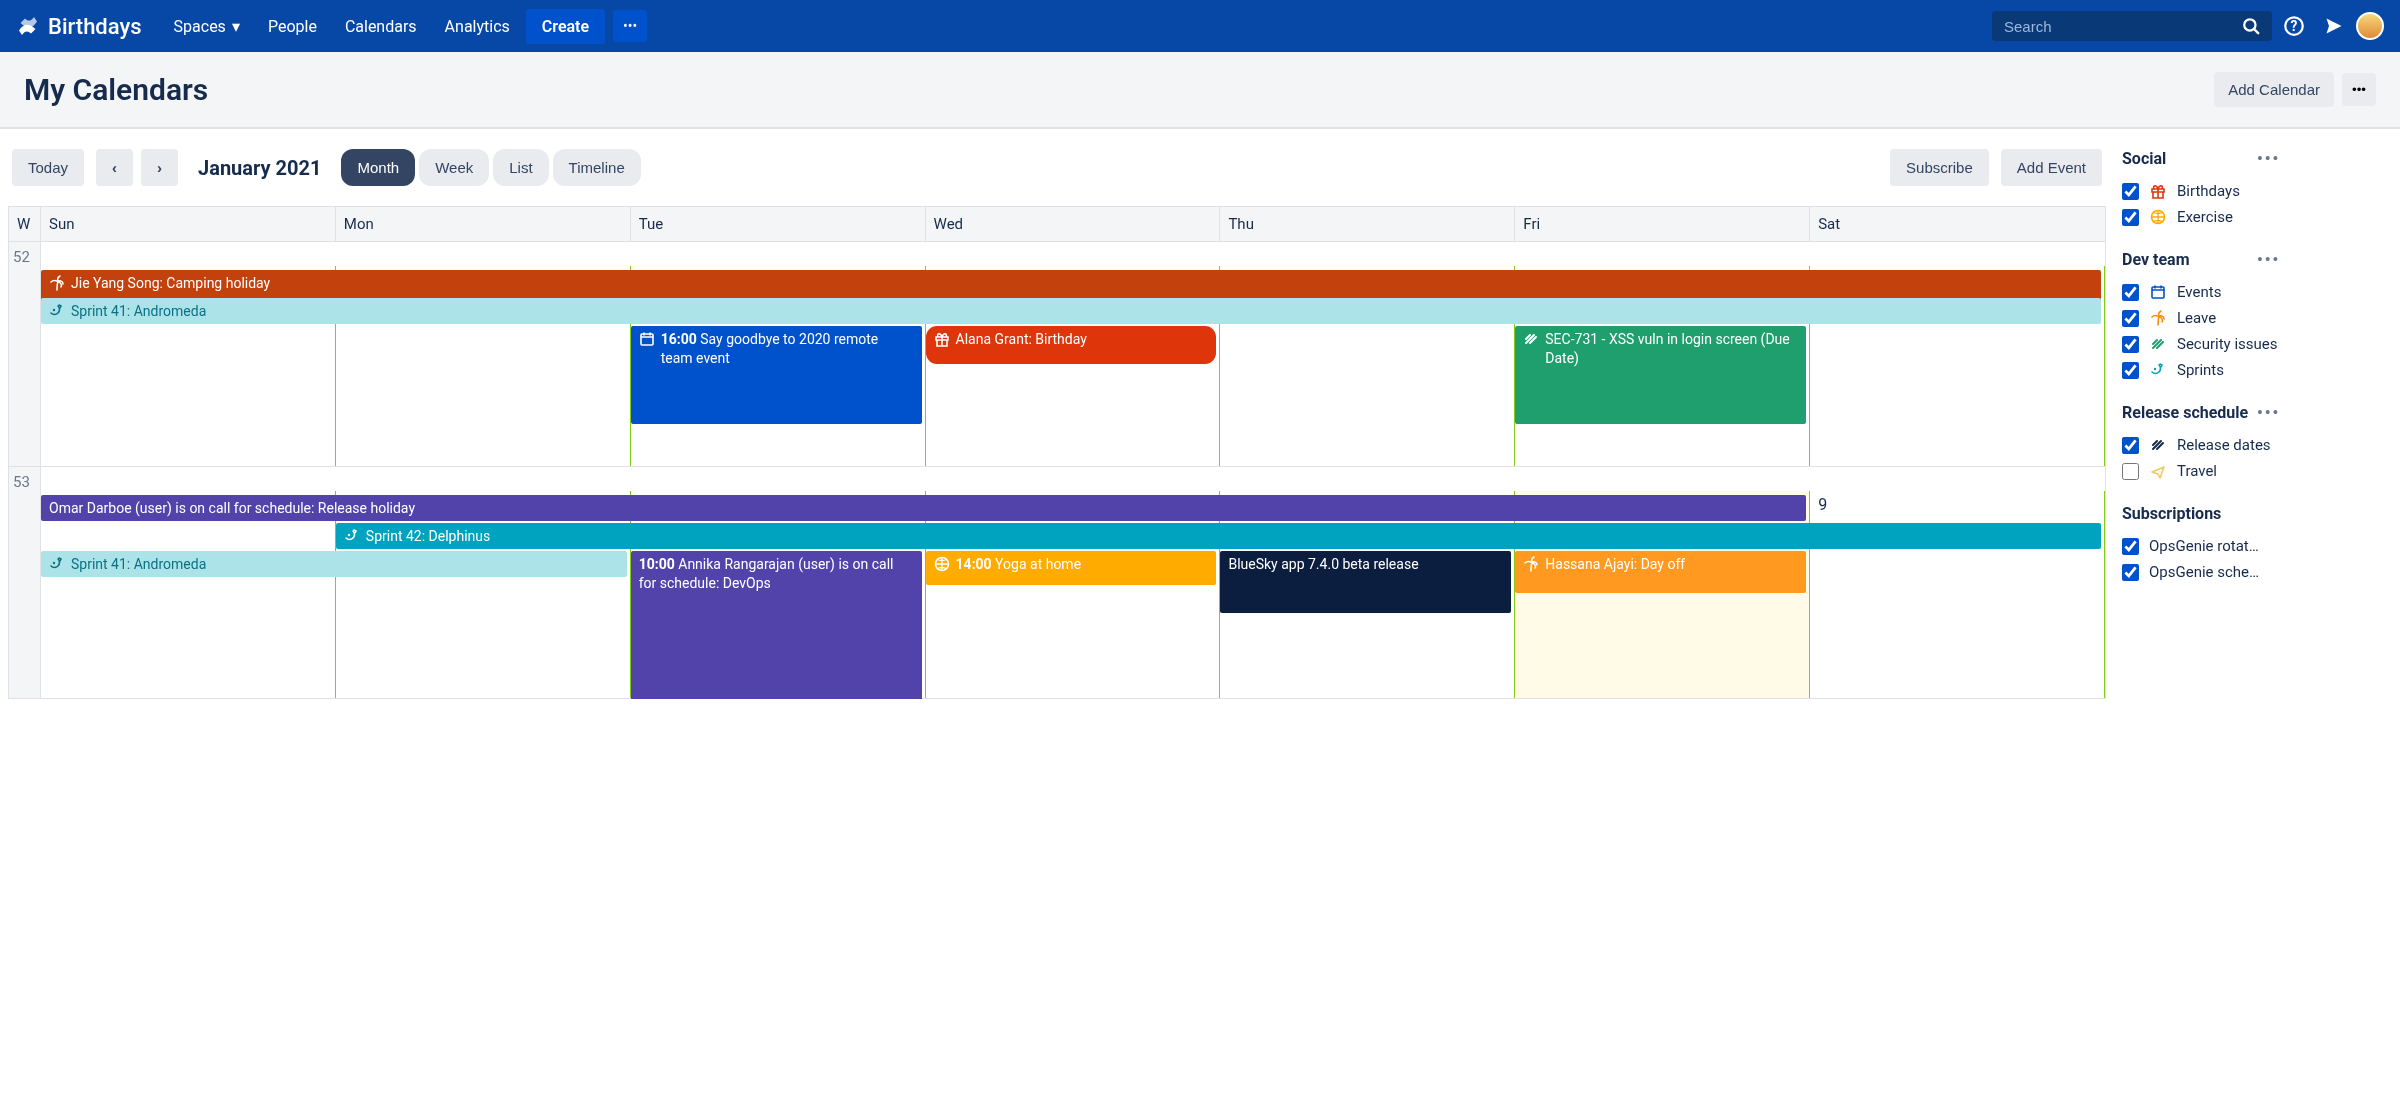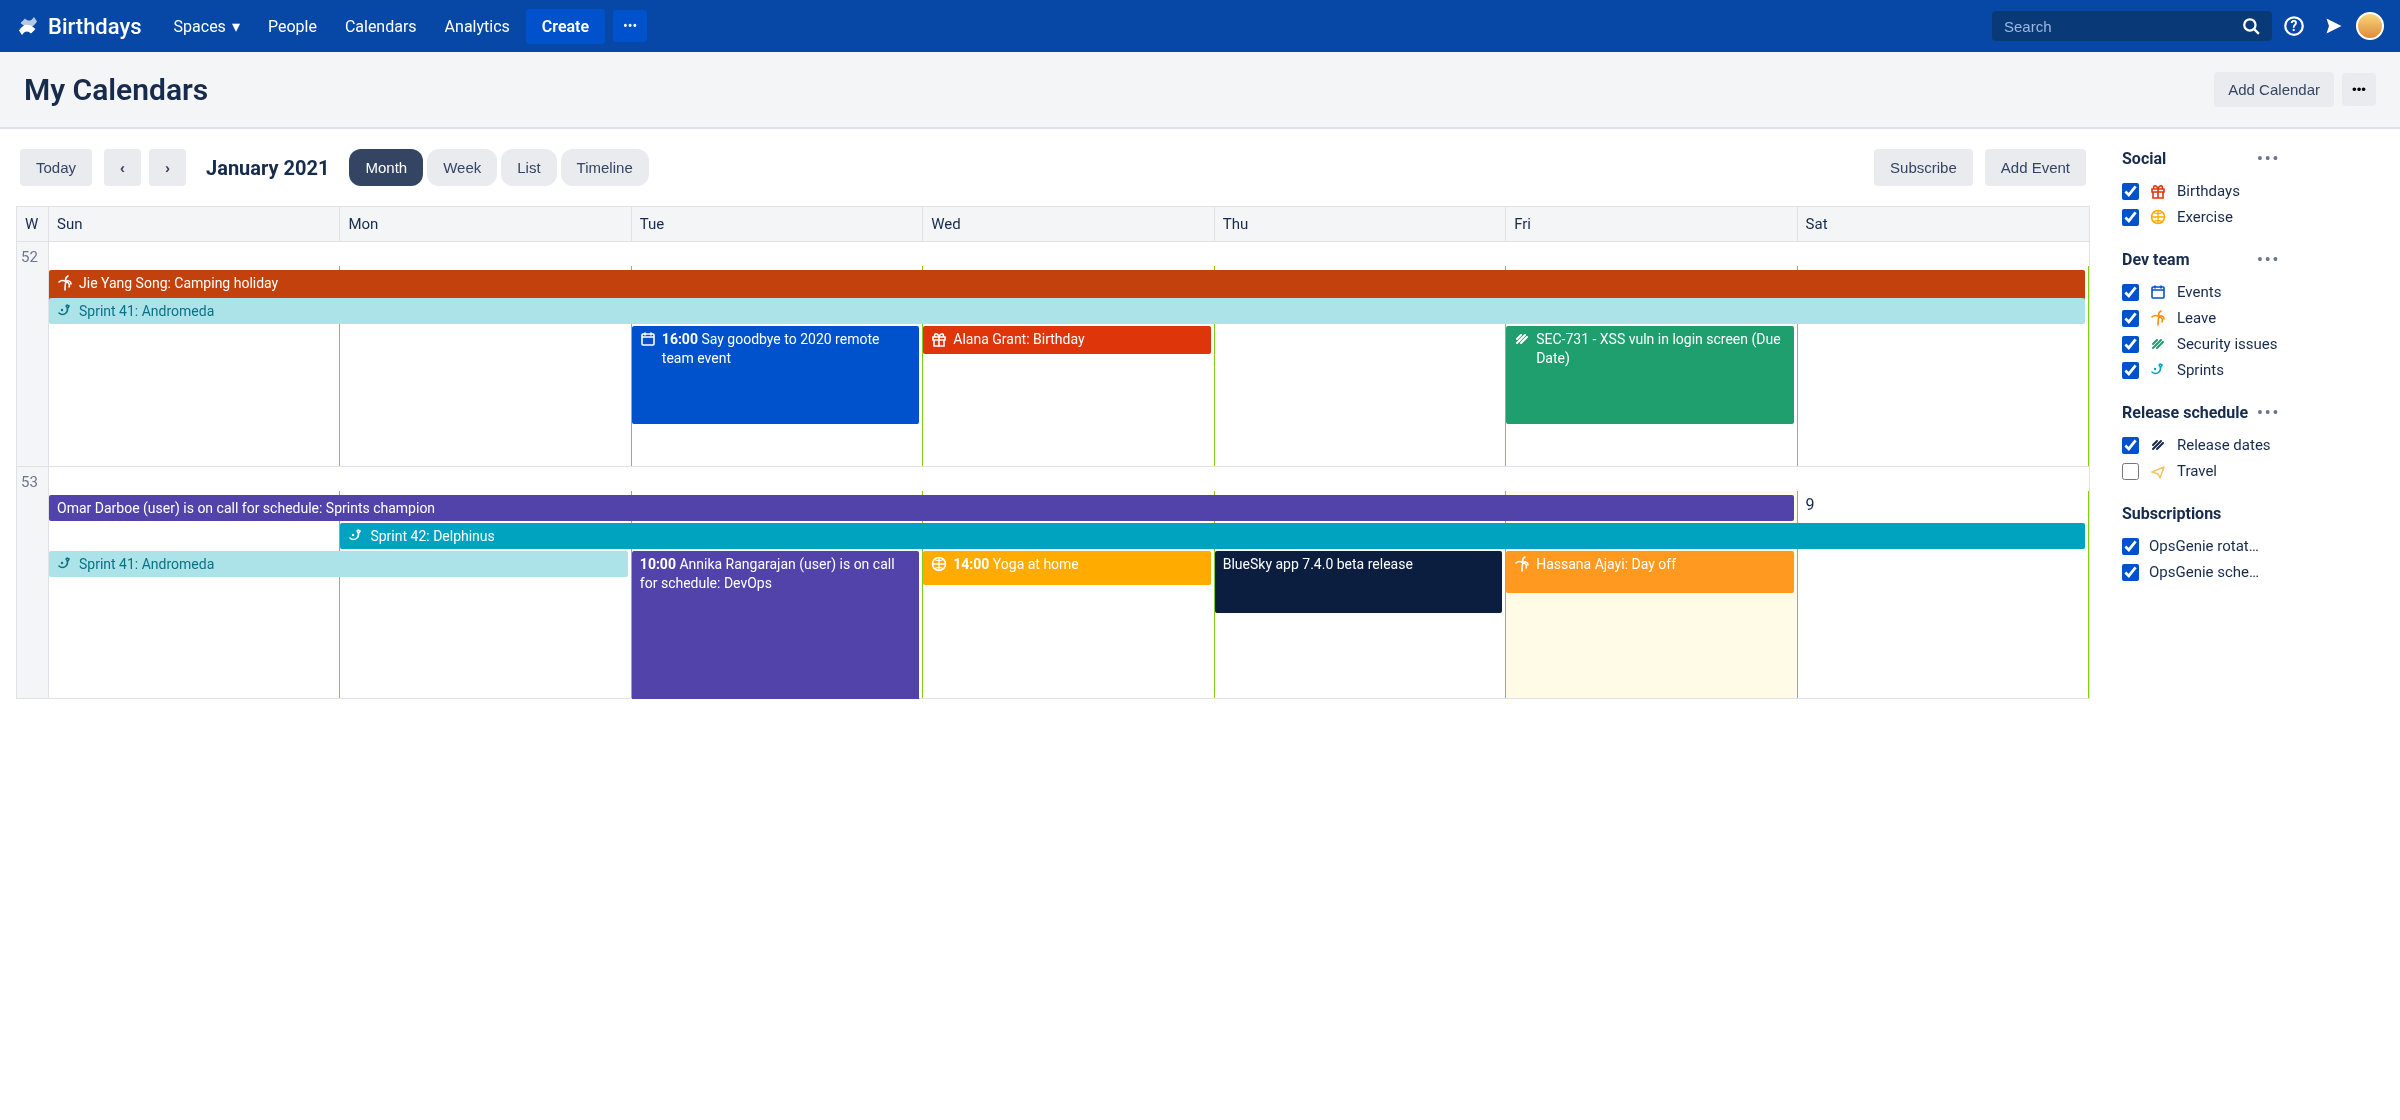--- a/index.html
+++ b/index.html
@@ -19,21 +19,21 @@
 .topnav .icon-btn { padding:8px; cursor:pointer; }
 .topnav .avatar { width:28px; height:28px; border-radius:50%; background:linear-gradient(#f7d77a,#e08a3a); border:2px solid #fff; }
 
 
 .page-header { background:#f4f5f7; padding:20px 24px; display:flex; align-items:center; border-bottom:2px solid #dfe1e6; }
 .page-header h1 { font-size:30px; font-weight:600; color:#172b4d; flex:1; }
 .page-header .hdr-btn { background:#e9ebef; border:none; padding:9px 14px; border-radius:4px; font-size:15px; cursor:pointer; color:#344563; }
 .page-header .hdr-more { background:#e9ebef; border:none; padding:9px 10px; border-radius:4px; margin-left:8px; cursor:pointer; }
 
 
-.main { display:flex; padding:20px 8px 0 16px; gap:32px; }
+.main { display:flex; padding:20px 8px 0 8px; gap:16px; }
 .calendar-area { flex:1; min-width:0; }
 .sidebar { width:270px; flex-shrink:0; }
 
 
 .toolbar { display:flex; align-items:center; gap:12px; margin-bottom:20px; padding:0 4px; }
 .btn { background:#e9ebef; border:none; padding:10px 16px; border-radius:4px; font-size:15px; cursor:pointer; color:#344563; }
 .nav-arrows { display:flex; gap:8px; }
 .nav-arrows .btn { padding:10px 16px; font-weight:bold; }
 .period { font-size:20px; font-weight:700; margin:0 8px; }
 .view-tabs { display:flex; gap:0; }
@@ -225,21 +225,21 @@
                 <span>Sprint 41: Andromeda</span>
               </div>
               <div class="evt" style="left: 28.5714%; width: calc(14.2857% - 4px); top: 56px; height: 98px; background: rgb(0, 82, 204);">
                 <span class="eicon">
                   <svg width="16" height="16" viewBox="0 0 16 16" style="color:currentColor">
                     <use href="#i-cal"></use>
                   </svg>
                 </span>
                 <span><b>16:00</b> Say goodbye to 2020 remote team event</span>
               </div>
-              <div class="evt" style="left: 42.8571%; width: calc(14.2857% - 4px); top: 56px; height: 28px; background: rgb(222, 53, 11);">
+              <div class="evt" style="left: 42.8571%; width: calc(14.2857% - 4px); top: 56px; height: 38px; background: rgb(222, 53, 11); border-radius: 11px;">
                 <span class="eicon">
                   <svg width="16" height="16" viewBox="0 0 16 16" style="color:currentColor">
                     <use href="#i-gift"></use>
                   </svg>
                 </span>
                 <span>Alana Grant: Birthday</span>
               </div>
               <div class="evt" style="left: 71.4286%; width: calc(14.2857% - 4px); top: 56px; height: 98px; background: rgb(31, 158, 110);">
                 <span class="eicon">
                   <svg width="16" height="16" viewBox="0 0 16 16" style="color:currentColor">
@@ -268,21 +268,21 @@
               <div class="dn">7</div>
             </div>
             <div class="day highlight">
               <div class="dn">8</div>
             </div>
             <div class="day">
               <div class="dn">9</div>
             </div>
             <div class="events">
               <div class="evt" style="left: 0%; width: calc(85.7143% - 4px); top: 0px; height: 26px; background: rgb(82, 67, 170);">
-                <span>Omar Darboe (user) is on call for schedule: Sprints champion</span>
+                <span>Omar Darboe (user) is on call for schedule: Release holiday</span>
               </div>
               <div class="evt" style="left: 14.2857%; width: calc(85.7143% - 4px); top: 28px; height: 26px; background: rgb(0, 163, 191);">
                 <span class="eicon">
                   <svg width="16" height="16" viewBox="0 0 16 16" style="color:currentColor">
                     <use href="#i-sprint"></use>
                   </svg>
                 </span>
                 <span>Sprint 42: Delphinus</span>
               </div>
               <div class="evt" style="left: 0%; width: calc(28.5714% - 4px); top: 56px; height: 26px; background: rgb(171, 227, 232); color: rgb(11, 114, 133);">

